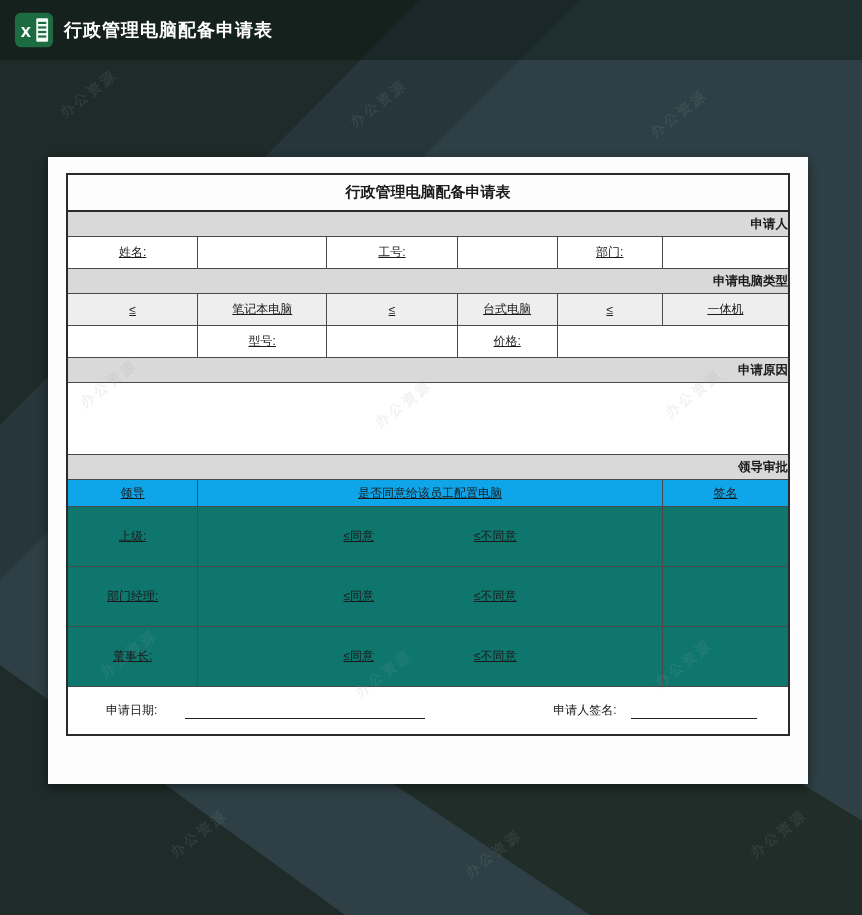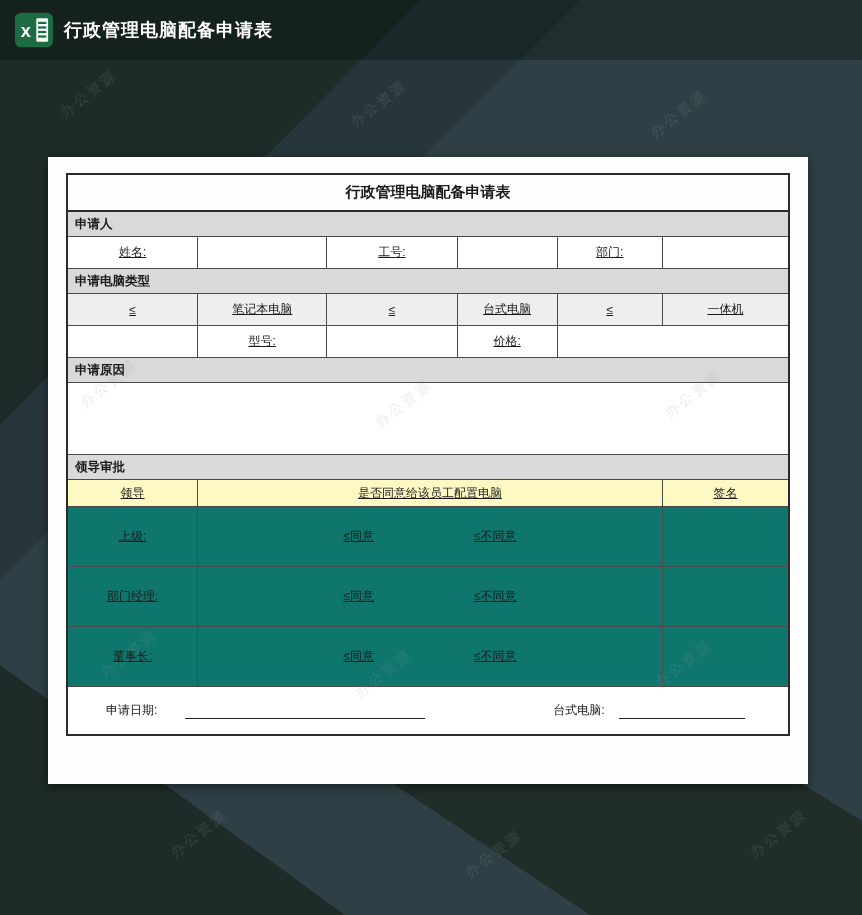--- a/index.html
+++ b/index.html
@@ -51,29 +51,29 @@
     font-size:12px;
   }
   .trow { display:grid; grid-template-columns:var(--cols); border-bottom:1px solid #4a4a4a; }
   .trow:last-child { border-bottom:none; }
   .cell { display:flex; align-items:center; justify-content:center; border-right:1px solid #4a4a4a;text-decoration:underline; }
   .cell:last-child, .cell.no-r { border-right:none; }
 
   .row-title { height:37px; border-bottom:2px solid #2b2b2b; display:flex; align-items:center; justify-content:center; }
   .form-title { font-size:15px; font-weight:bold; }
 
-  .row-sec { height:25px; display:flex; align-items:center; background:#d9d9d9; }
+  .row-sec { height:25px; display:flex; align-items:center; background:#d9d9d9;justify-content:flex-end; }
   .sec-label { font-weight:bold; font-size:12.5px; padding-left:7px; }
 
   .row-field { height:32px; background:#fff; }
   .row-type  { height:32px; background:#eee; }
 
   .reason-box { height:72px; background:#fff; }
 
-  .row-sub { height:27px; background:#fef9c3; font-size:12px; }
+  .row-sub { height:27px; background:#0ea5e9; font-size:12px; }
   .row-sub .cell { font-weight:normal; }
 
   .row-appr { height:60px; background:#0f766e; }
   .span-mid { grid-column:2 / 6; }
   .agree-wrap { display:flex; align-items:center; justify-content:center; gap:100px; width:100%; }
 
   .row-foot { height:47px; display:flex; align-items:center; background:#fff; font-size:12px; }
   .uline { border-bottom:1px solid #222; height:16px; }
   .uline-date { width:240px; margin-left:28px; }
   .uline-sign { width:126px; margin-left:14px; }
@@ -193,21 +193,21 @@
           <span>≤同意</span>
           <span>≤不同意</span>
         </div>
       </div>
       <div class="cell"></div>
     </div>
 
     <div class="trow row-foot">
       <span class="foot-date-label">申请日期:</span>
       <span class="uline uline-date"></span>
-      <span class="foot-sign-label">台式电脑:</span>
+      <span class="foot-sign-label">申请人签名:</span>
       <span class="uline uline-sign"></span>
     </div>
 
   </div>
 </div>
 
 <div class="wm-layer">
   <span class="wm" style="left:55px;  top:85px;">办公资源</span>
   <span class="wm" style="left:345px; top:95px;">办公资源</span>
   <span class="wm" style="left:645px; top:105px;">办公资源</span>

